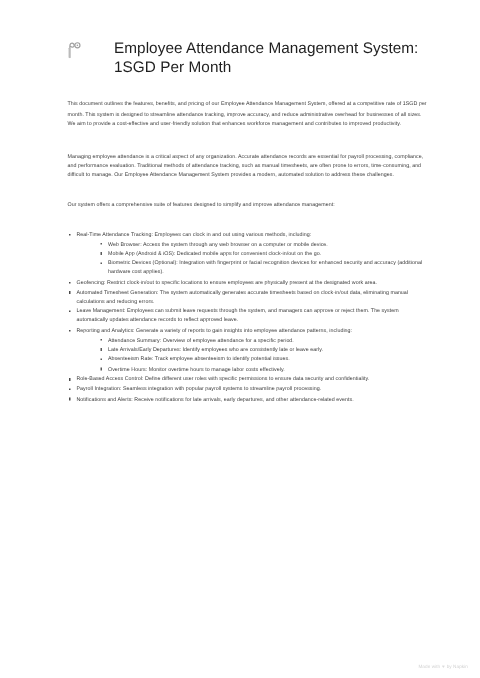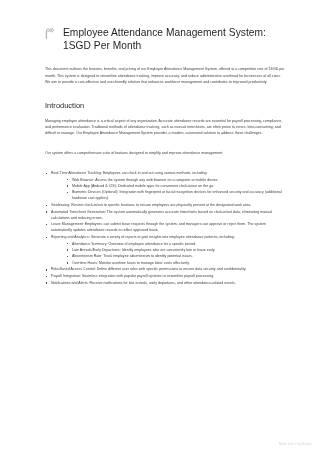--- a/index.html
+++ b/index.html
@@ -21,21 +21,21 @@
     height: 452px;
     background: #ffffff;
     box-sizing: border-box;
     padding: 26px 34px 0 45px;
   }
 
   
   .title-block {
     display: flex;
     align-items: flex-start;
-    gap: 8px;
+    gap: 21px;
     margin-bottom: 14px;
   }
   .title-icon {
     flex: 0 0 auto;
     width: 9px;
     height: 11px;
     margin-top: 2px;
     position: relative;
     color: #9a9a9a;
   }
@@ -159,21 +159,20 @@
         <circle cx="6.6" cy="2.2" r="0.55" fill="#a0a0a0"></circle>
         <path d="M1.05 4.2 L1.05 10.2" stroke="#bdbdbd" stroke-width="0.7" stroke-linecap="round"></path>
       </svg>
     </span>
     <h1 class="doc-title">Employee Attendance Management System: 1SGD Per Month</h1>
   </div>
 
   <p class="intro">This document outlines the features, benefits, and pricing of our Employee Attendance Management System, offered at a competitive rate of 1SGD per month. This system is designed to streamline attendance tracking, improve accuracy, and reduce administrative overhead for businesses of all sizes. We aim to provide a cost-effective and user-friendly solution that enhances workforce management and contributes to improved productivity.</p>
 
   <div class="section">
-    <h2 class="section-heading">Introduction</h2>
     <p class="section-body">Managing employee attendance is a critical aspect of any organization. Accurate attendance records are essential for payroll processing, compliance, and performance evaluation. Traditional methods of attendance tracking, such as manual timesheets, are often prone to errors, time-consuming, and difficult to manage. Our Employee Attendance Management System provides a modern, automated solution to address these challenges.</p>
   </div>
 
   <div class="section">
     <p class="section-body">Our system offers a comprehensive suite of features designed to simplify and improve attendance management:</p>
 
     <ul class="feature-list">
 
       <li>
         <span class="bullet-dot"></span>

